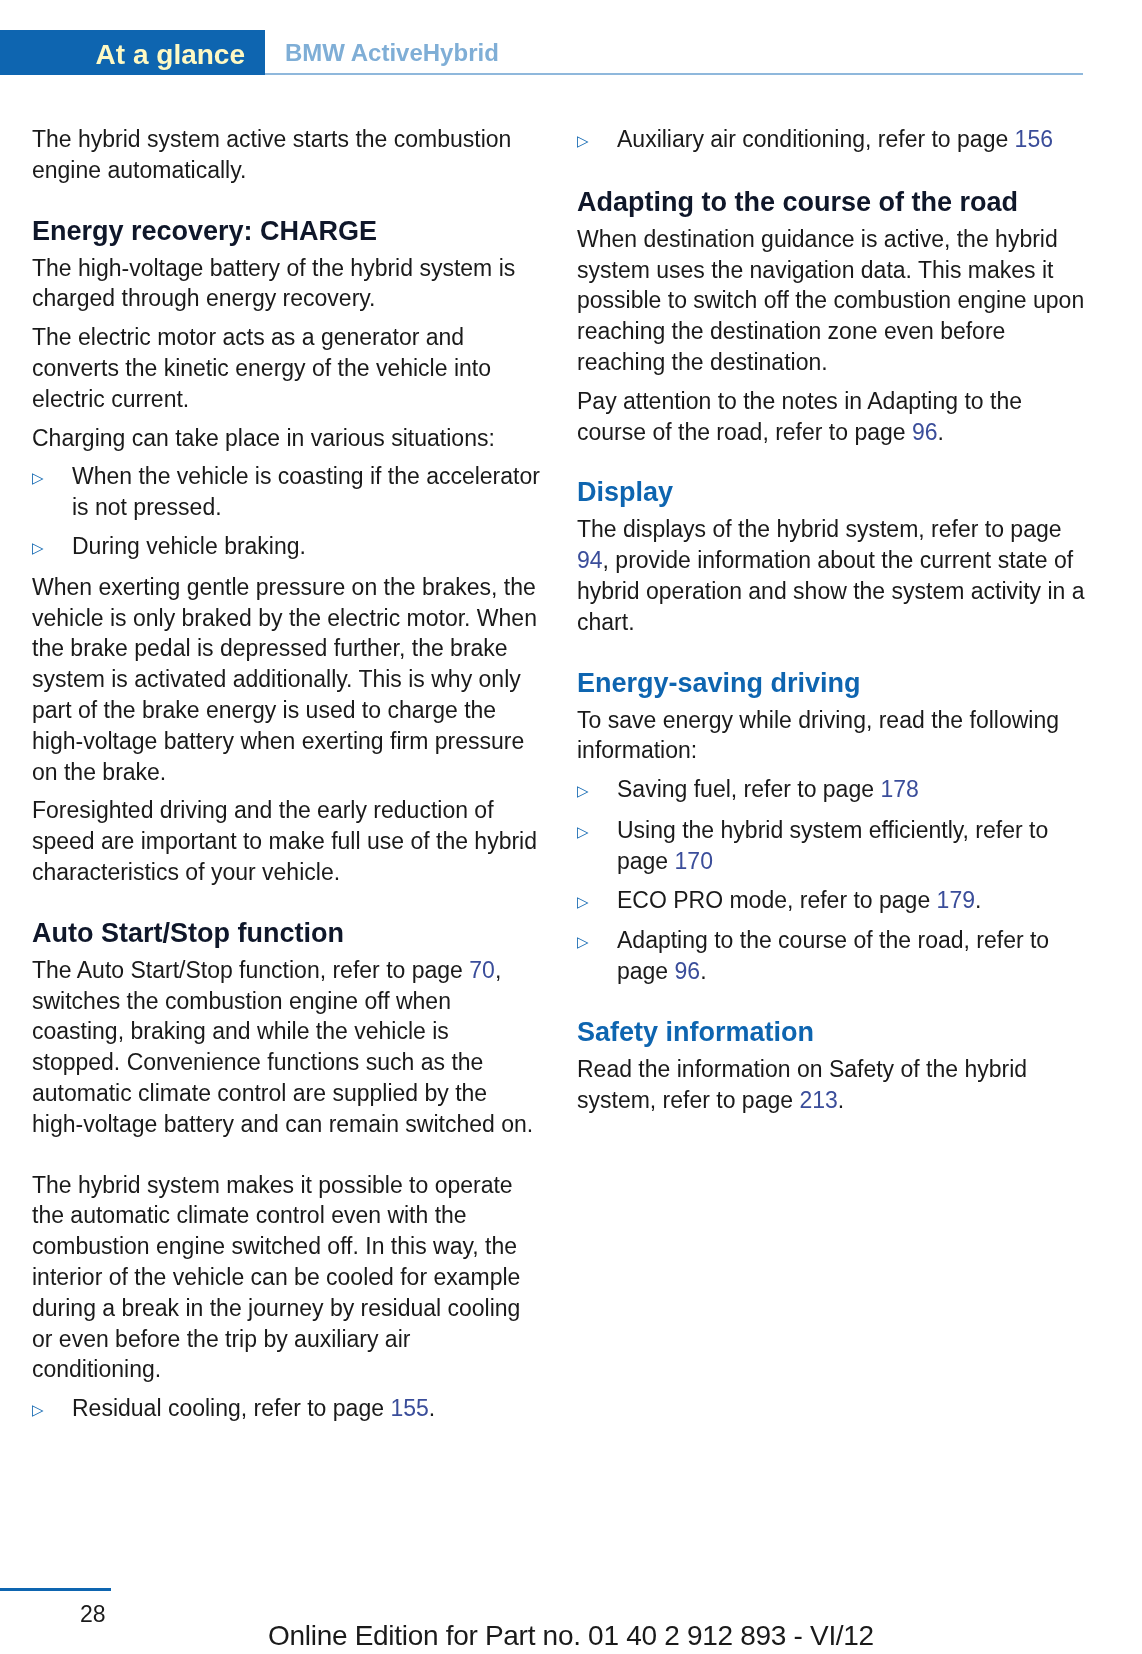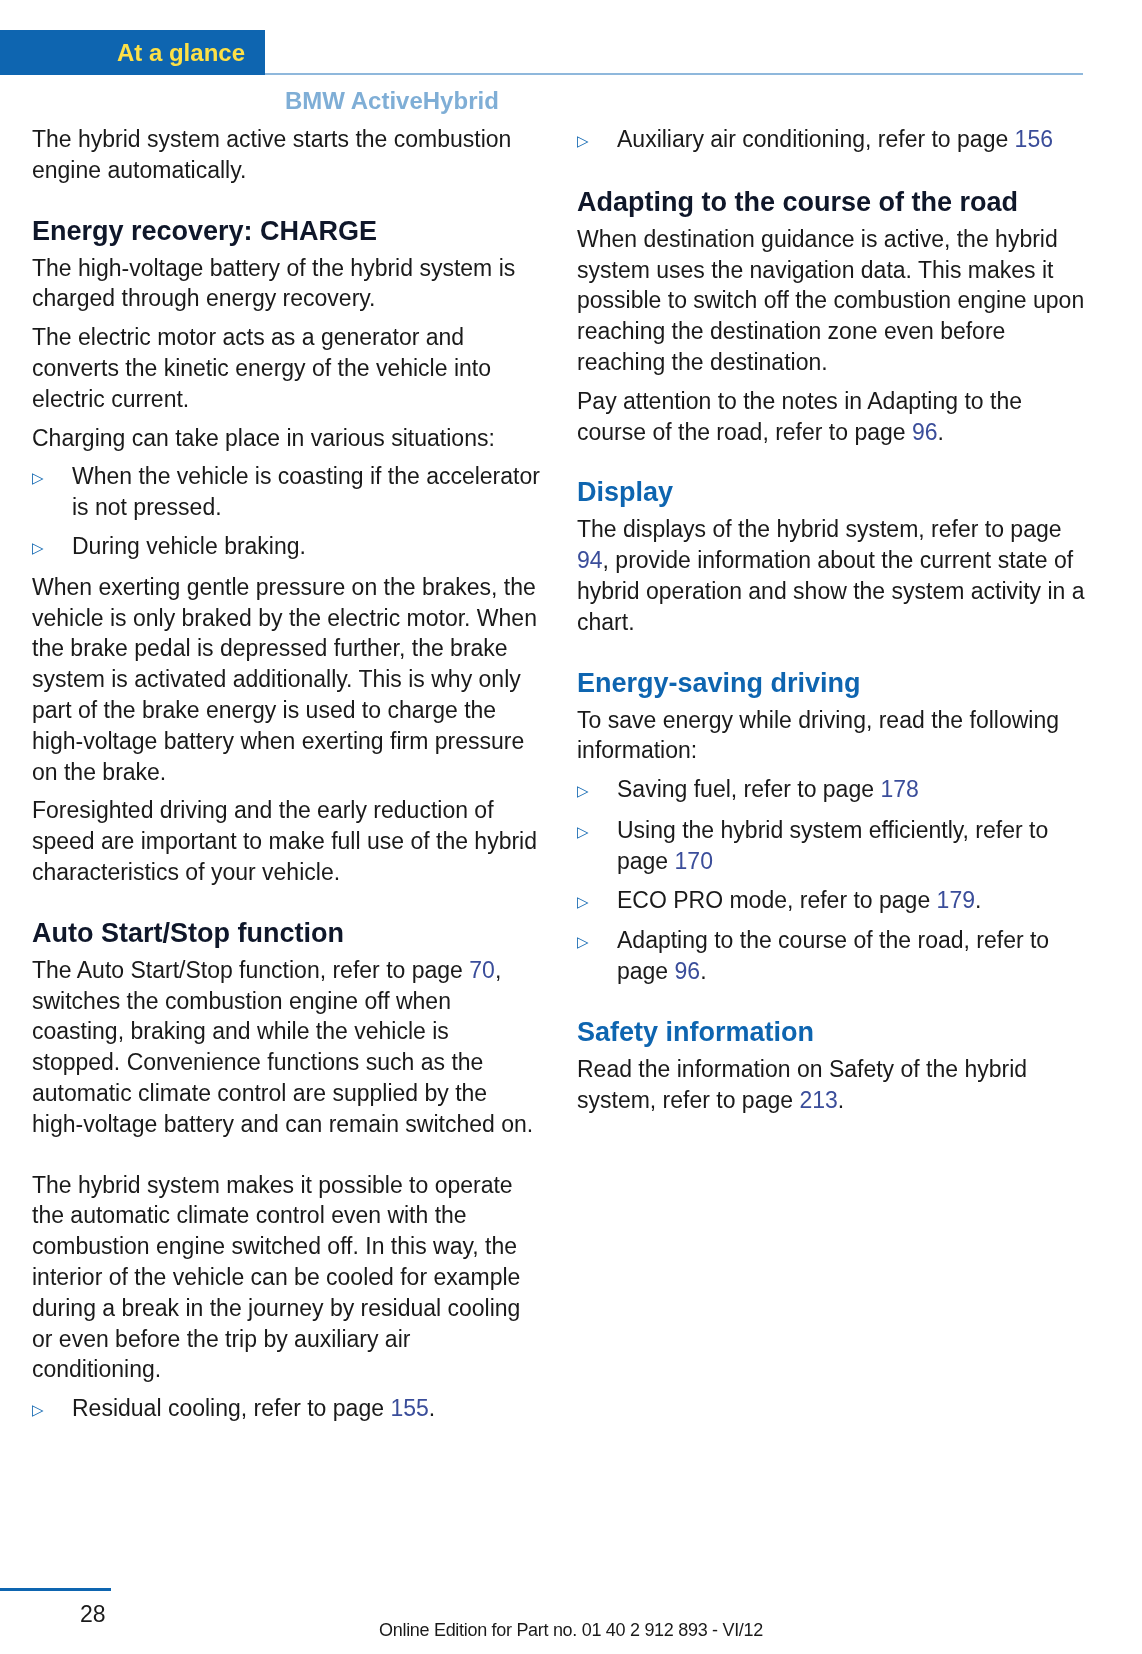--- a/index.html
+++ b/index.html
@@ -7,25 +7,25 @@
     width: 1142px; height: 1654px; position: relative; overflow: hidden;
     font-family: "Liberation Sans", "DejaVu Sans", sans-serif;
     color: #1a1a1a;
   }
   .header-bar {
     position: absolute; left: 0; top: 30px; width: 265px; height: 45px;
     background: #0e65b0;
   }
   .header-chapter {
     position: absolute; right: 20px; top: 9px;
-    color: #fde047; font-weight: bold; font-size: 24px;
+    color: #fef9c3; font-weight: bold; font-size: 28px;
   }
   .header-section {
     position: absolute; left: 285px; top: 39px;
-    color: #7faed6; font-weight: bold; font-size: 24px; margin-top: 48px;
+    color: #7faed6; font-weight: bold; font-size: 24px;
   }
   .header-rule {
     position: absolute; left: 265px; top: 73px; width: 818px; height: 2px;
     background: #8fb8dc;
   }
   .col { position: absolute; top: 124px; width: 510px; }
   .col-left { left: 32px; }
   .col-right { left: 577px; width: 510px; }
   p, .bullet-text { font-size: 23px; line-height: 30.8px; margin: 0 0 8px 0; }
   h2 { font-size: 27px; font-weight: bold; margin: 0 0 6px 0; line-height: 31px; }
@@ -40,21 +40,21 @@
   .bullet-text { margin: 0; }
   .link { color: #3a4d9a; text-align: right; }
   .footer-rule {
     position: absolute; left: 0; top: 1588px; width: 111px; height: 3px; background: #0e65b0;
   }
   .page-number {
     position: absolute; left: 80px; top: 1601px; font-size: 23px; color: #1a1a1a;
   }
   .footer-text {
     position: absolute; left: 0; width: 1142px; top: 1620px; text-align: center;
-    font-size: 18px; color: #1a1a1a; letter-spacing: -0.3px;
+    font-size: 28px; color: #1a1a1a; letter-spacing: -0.3px;
   }
 </style>
 </head>
 <body>
 
 <div class="header-bar">
   <span class="header-chapter">At a glance</span>
 </div>
 <span class="header-section">BMW ActiveHybrid</span>
 <div class="header-rule"></div>

